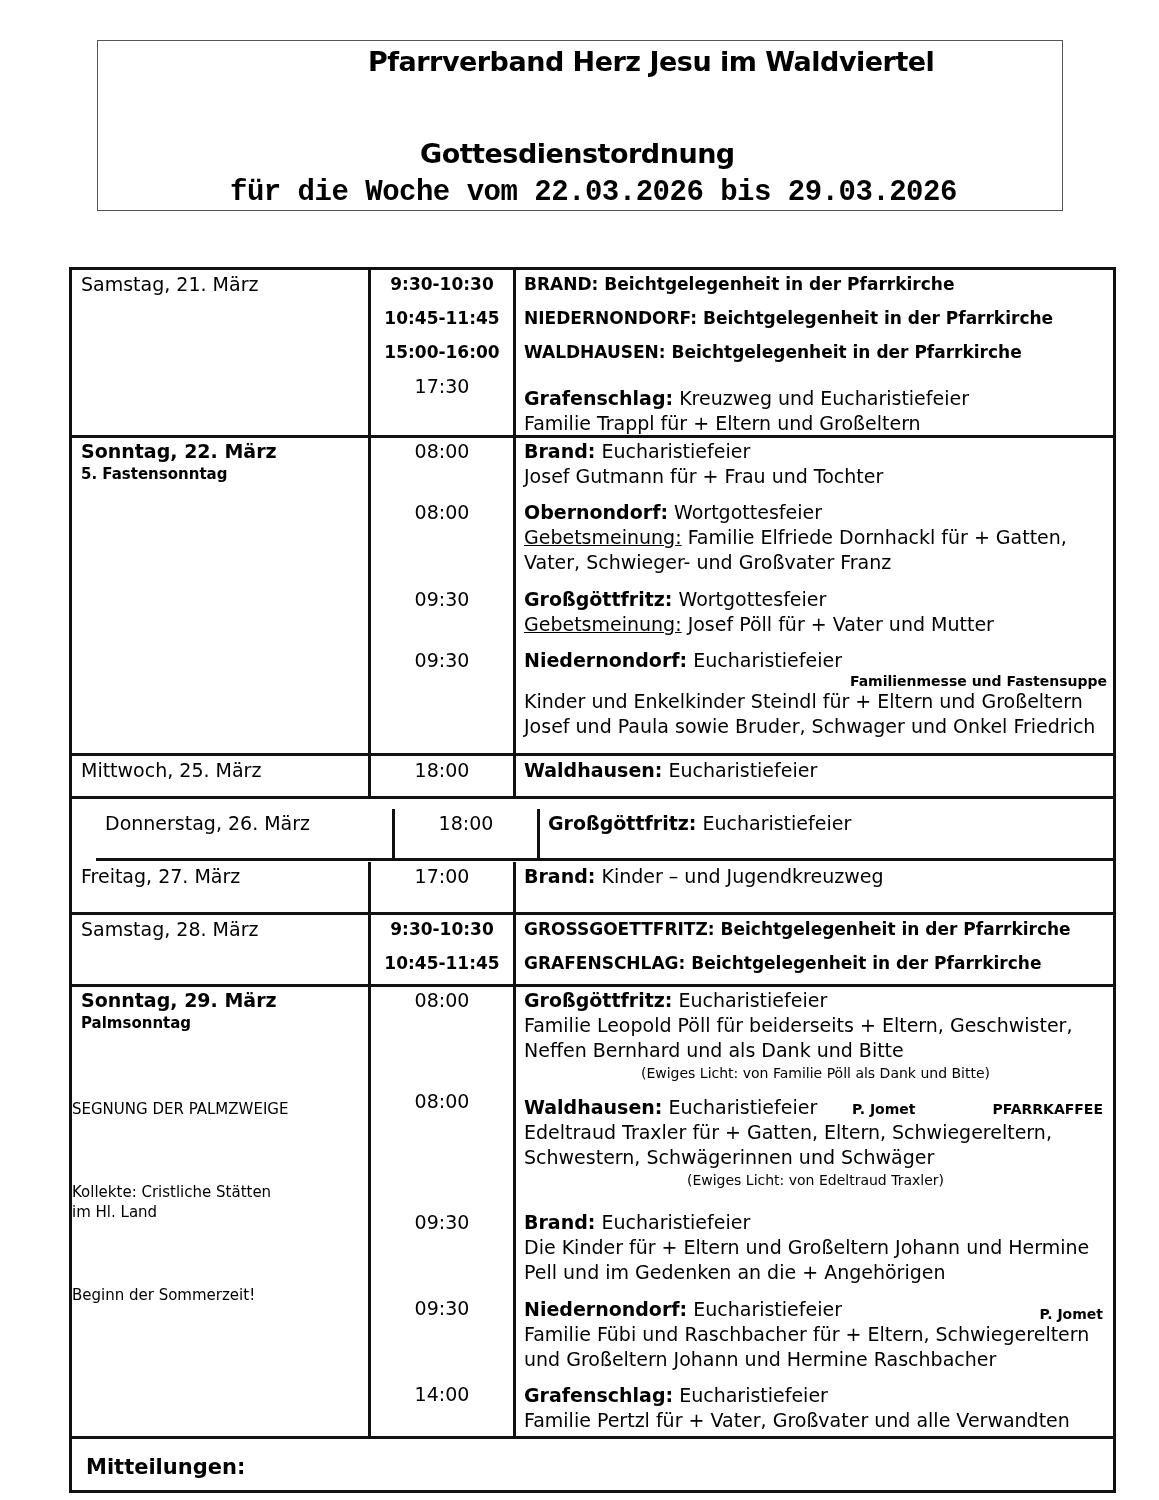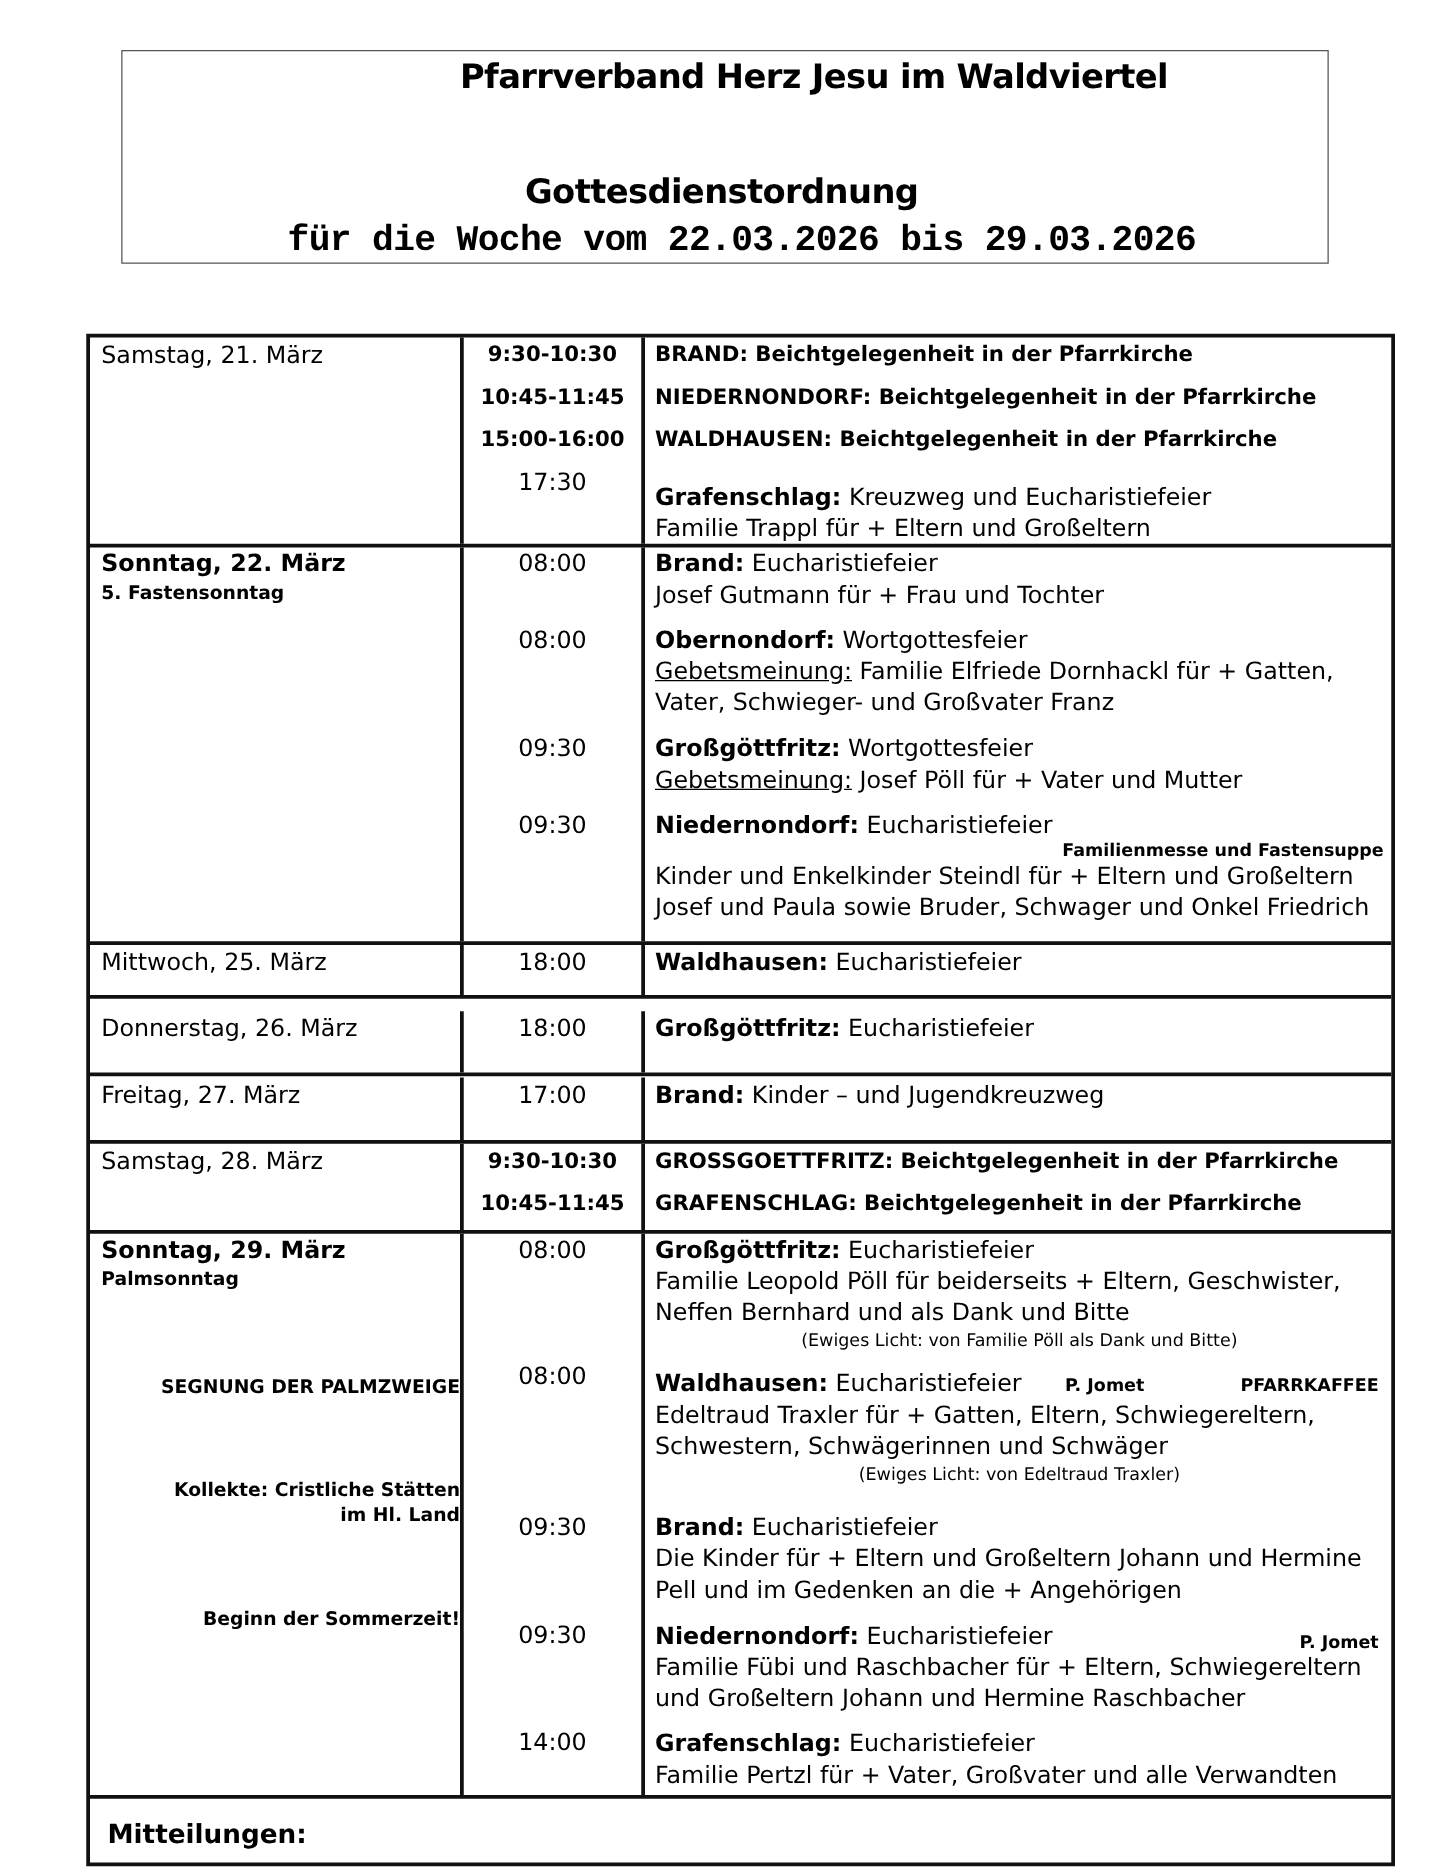--- a/index.html
+++ b/index.html
@@ -23,21 +23,21 @@
   }
   .row { position: absolute; left: 0; right: 0; border-bottom: 3px solid #111; }
   .row:last-child { border-bottom: none; padding-left: 40px; }
   .vline { position: absolute; top: 0; bottom: 0; width: 3px; background: #111; }
   .v1 { left: 296px; }
   .v2 { left: 441px; }
 
   .day { position: absolute; left: 9px; font-size: 19px; white-space: nowrap; }
   .day.bold { font-weight: bold; }
   .sub { position: absolute; left: 9px; font-size: 15px; font-weight: bold; white-space: nowrap; }
-  .note { position: absolute; left: 0; width: 296px; text-align: right; font-size: 15px; font-weight: bold; line-height: 20px; }
+  .note { position: absolute; left: 0; width: 296px; text-align: left; font-size: 15px; font-weight: normal; line-height: 20px; }
 
   .time { position: absolute; left: 299px; width: 142px; text-align: center; font-size: 19px; white-space: nowrap; }
   .time.bold { font-weight: bold; font-size: 17px; }
 
   .entry { position: absolute; left: 452px; right: 6px; font-size: 19px; line-height: 25px; }
   .entry .place { font-weight: bold; }
   .entry .caps { font-weight: bold; font-size: 17px; }
   .entry .u { text-decoration: underline; }
   .entry .small-c { font-size: 14px; text-align: center; line-height: 20px; }
   .entry .right-b { font-size: 14px; font-weight: bold; text-align: right; line-height: 16px; }
@@ -104,21 +104,21 @@
   </div>
 
   <div class="row" style="top:486px;height:43px;">
     <div class="vline v1"></div>
       <div class="vline v2"></div>
     <div class="day" style="top:3px;">Mittwoch, 25. März</div>
     <div class="time" style="top:3px;">18:00</div>
     <div class="entry" style="top:2px;"><span class="place">Waldhausen:</span> <span>Eucharistiefeier</span></div>
   </div>
 
-  <div class="row" style="top:539px;height:52px;">
+  <div class="row" style="top:539px;height:52px;margin-left:24px;">
     <div class="vline v1"></div>
       <div class="vline v2"></div>
     <div class="day" style="top:3px;">Donnerstag, 26. März</div>
     <div class="time" style="top:3px;">18:00</div>
     <div class="entry" style="top:2px;"><span class="place">Großgöttfritz:</span> <span>Eucharistiefeier</span></div>
   </div>
 
   <div class="row" style="top:592px;height:53px;">
     <div class="vline v1"></div>
       <div class="vline v2"></div>

